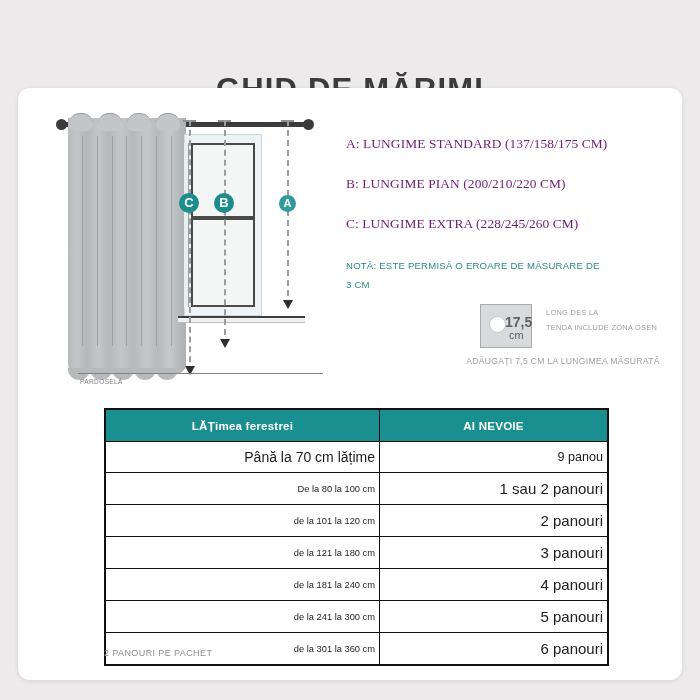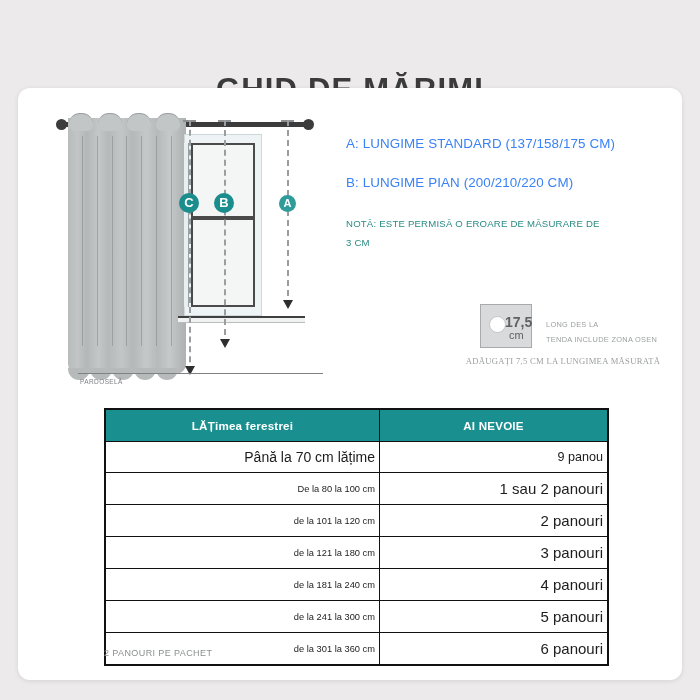--- a/index.html
+++ b/index.html
@@ -233,24 +233,24 @@
 
   
   .specs {
     position: absolute;
     left: 328px;
     top: 48px;
     width: 310px;
   }
   .spec-line {
     font-size: 13.4px;
-    color: #3b82f6;
+    color: #701a75;
     margin-bottom: 24px;
     letter-spacing: 0.1px;
-    font-family: Liberation Sans, sans-serif;
+    font-family: Liberation Serif, serif;
   }
   .spec-note {
     font-size: 9.6px;
     color: #2a8a84;
     line-height: 2.0;
     letter-spacing: 0.2px;
     max-width: 262px;
     font-family: "Liberation Sans", sans-serif;
   }
 
@@ -294,37 +294,37 @@
     position: absolute;
     left: 28px;
     top: 24px;
     font-size: 11px;
     color: #5e6264;
     font-family: "Liberation Sans", sans-serif;
   }
   .grommet-side {
     position: absolute;
     left: 88px;
-    top: 14px;
+    top: 2px;
     font-size: 7.4px;
     color: #9b9e9f;
     line-height: 2.0;
     letter-spacing: 0.3px;
     font-family: "Liberation Sans", sans-serif;
   }
   .grommet-bottom {
     position: absolute;
     left: 0;
     top: 52px;
     width: 210px;
     text-align: center;
     font-size: 8.6px;
     color: #9b9e9f;
     letter-spacing: 0.3px;
-    font-family: Liberation Serif, serif;
+    font-family: Liberation Sans, sans-serif;
   }
 
   
   .size-table {
     position: absolute;
     left: 86px;
     top: 320px;
     width: 505px;
     border-collapse: collapse;
     border: 2px solid #111111;
@@ -433,20 +433,21 @@
       <div class="marker" style="left:174px; top:95px;">B</div>
       <div class="marker small" style="left:239px; top:97px;">A</div>
 
       <div class="floor-line"></div>
       <div class="floor-label">PARDOSELĂ</div>
     </div>
 
     <div class="specs">
       <div class="spec-line">A: LUNGIME STANDARD (137/158/175 CM)</div>
       <div class="spec-line">B: LUNGIME PIAN (200/210/220 CM)</div>
+      <div class="spec-line">C: LUNGIME EXTRA (228/245/260 CM)</div>
       <div class="spec-note">NOTĂ: ESTE PERMISĂ O EROARE DE MĂSURARE DE 3 CM</div>
     </div>
 
     <div class="grommet-info">
       <div class="grommet-box">
         <div class="grommet-circle"></div>
         <div class="grommet-num">17,5</div>
         <div class="grommet-cm">cm</div>
       </div>
       <div class="grommet-side">

